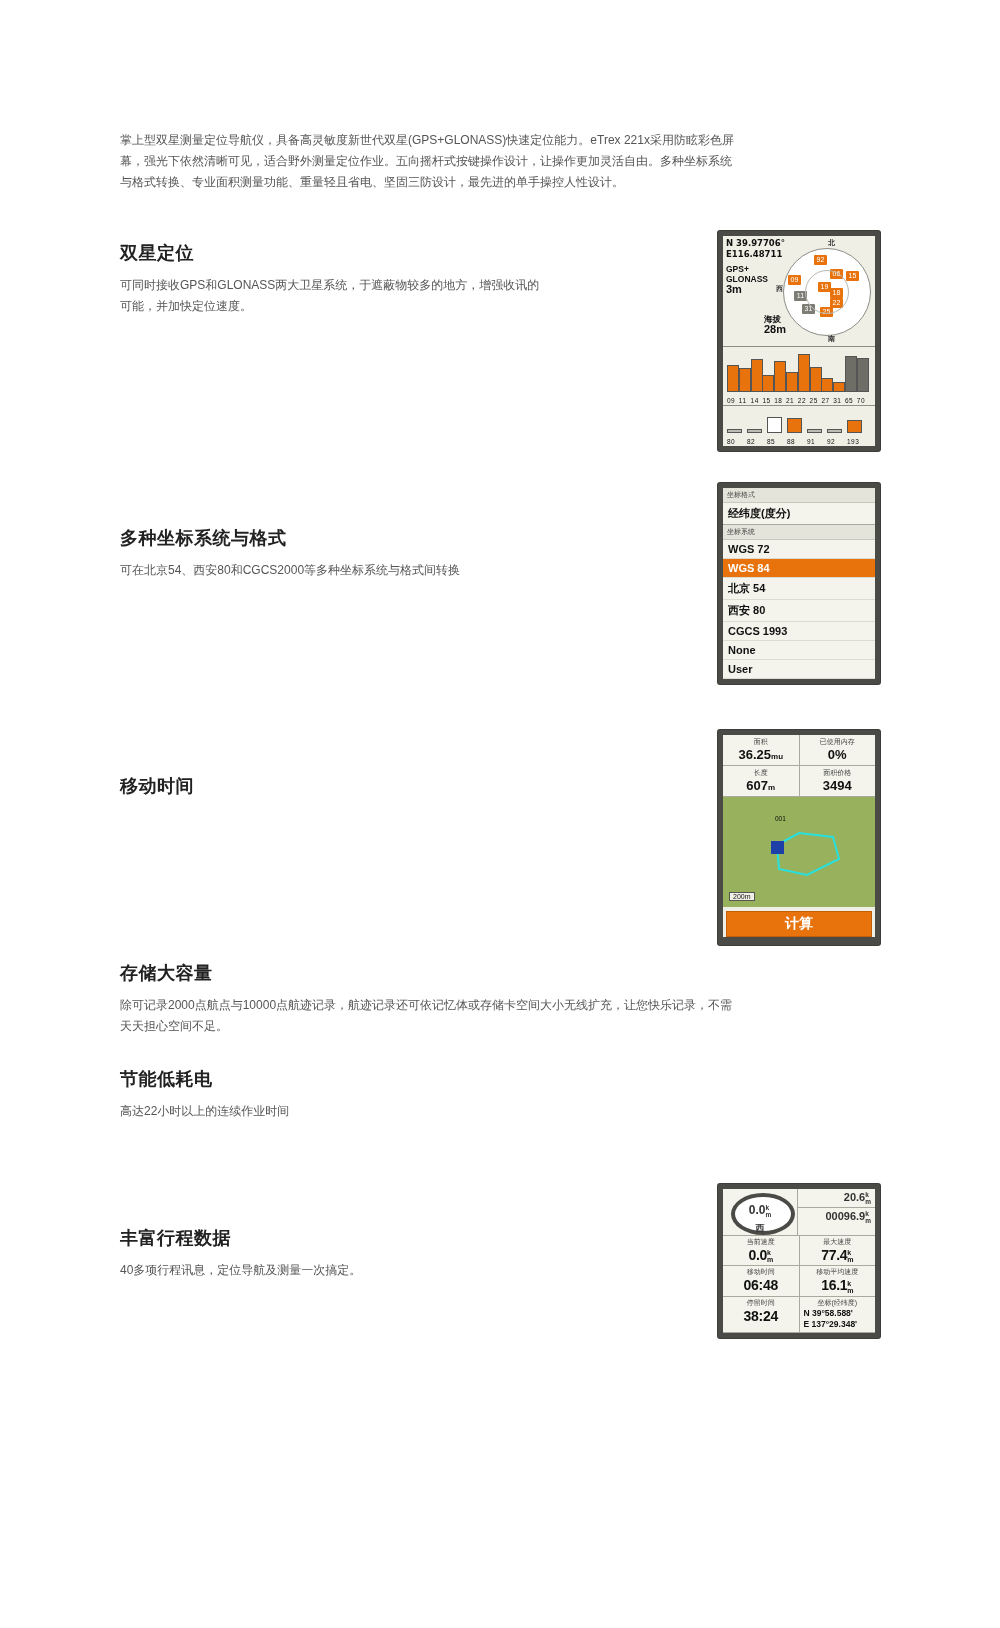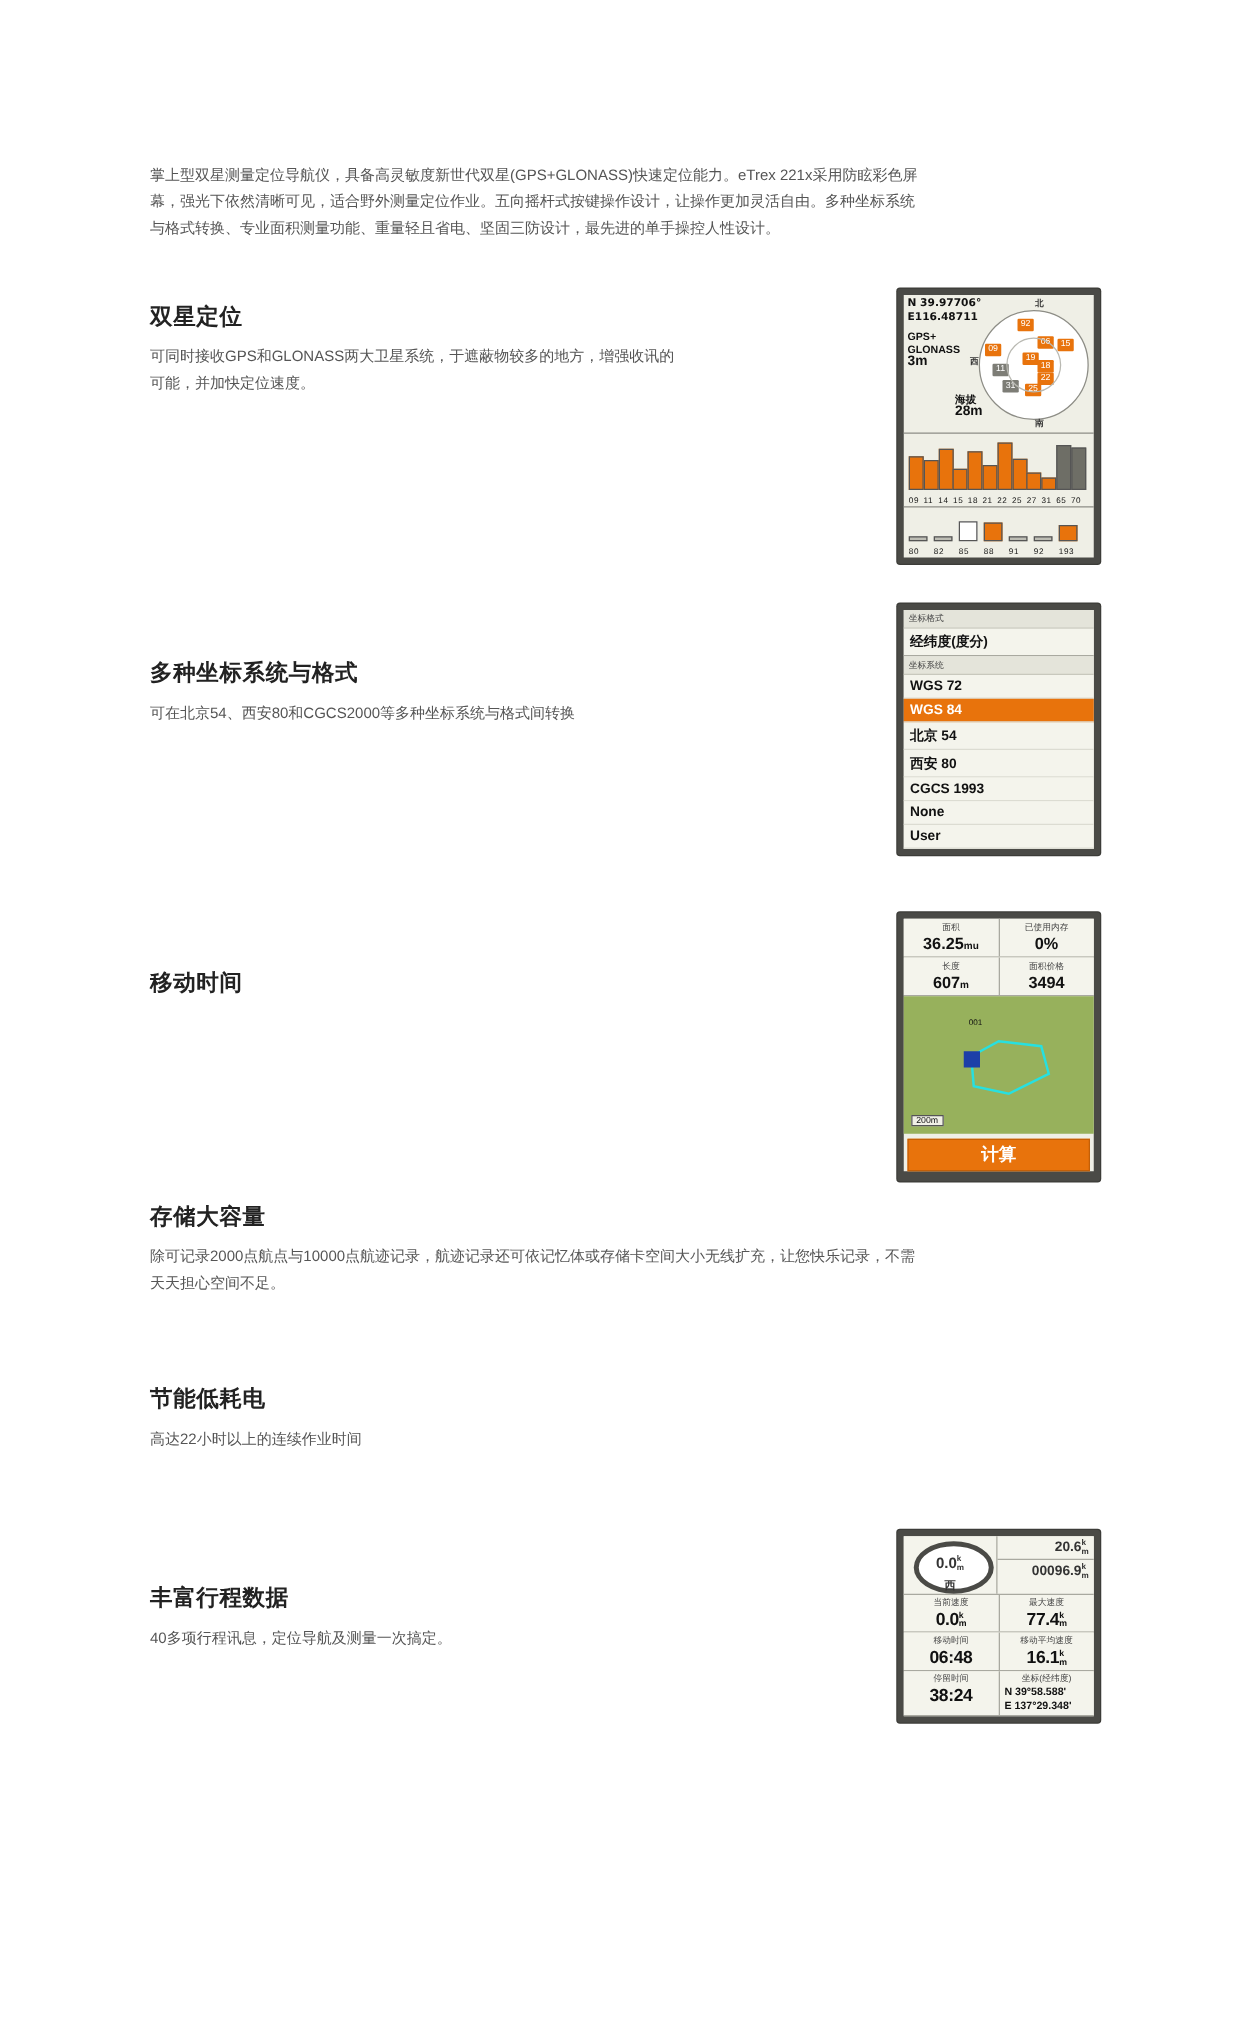--- a/index.html
+++ b/index.html
@@ -292,21 +292,21 @@
                 <rect x="4" y="16" width="13" height="13" fill="#1c3fa8"></rect>
               </svg>
               <span class="scale">200m</span>
             </div>
             <div class="btn">计算</div>
           </div>
         </div>
       </div>
     </div>
 
-    <div class="block" style="margin-bottom:70px;">
+    <div class="block" style="margin-bottom:30px;">
       <h2 class="sec-title">存储大容量</h2>
       <p class="sec-body">除可记录2000点航点与10000点航迹记录，航迹记录还可依记忆体或存储卡空间大小无线扩充，让您快乐记录，不需天天担心空间不足。</p>
     </div>
 
     <div class="block" style="margin-bottom:72px;">
       <h2 class="sec-title">节能低耗电</h2>
       <p class="sec-body">高达22小时以上的连续作业时间</p>
     </div>
 
     <div class="block row" style="height:215px;">

